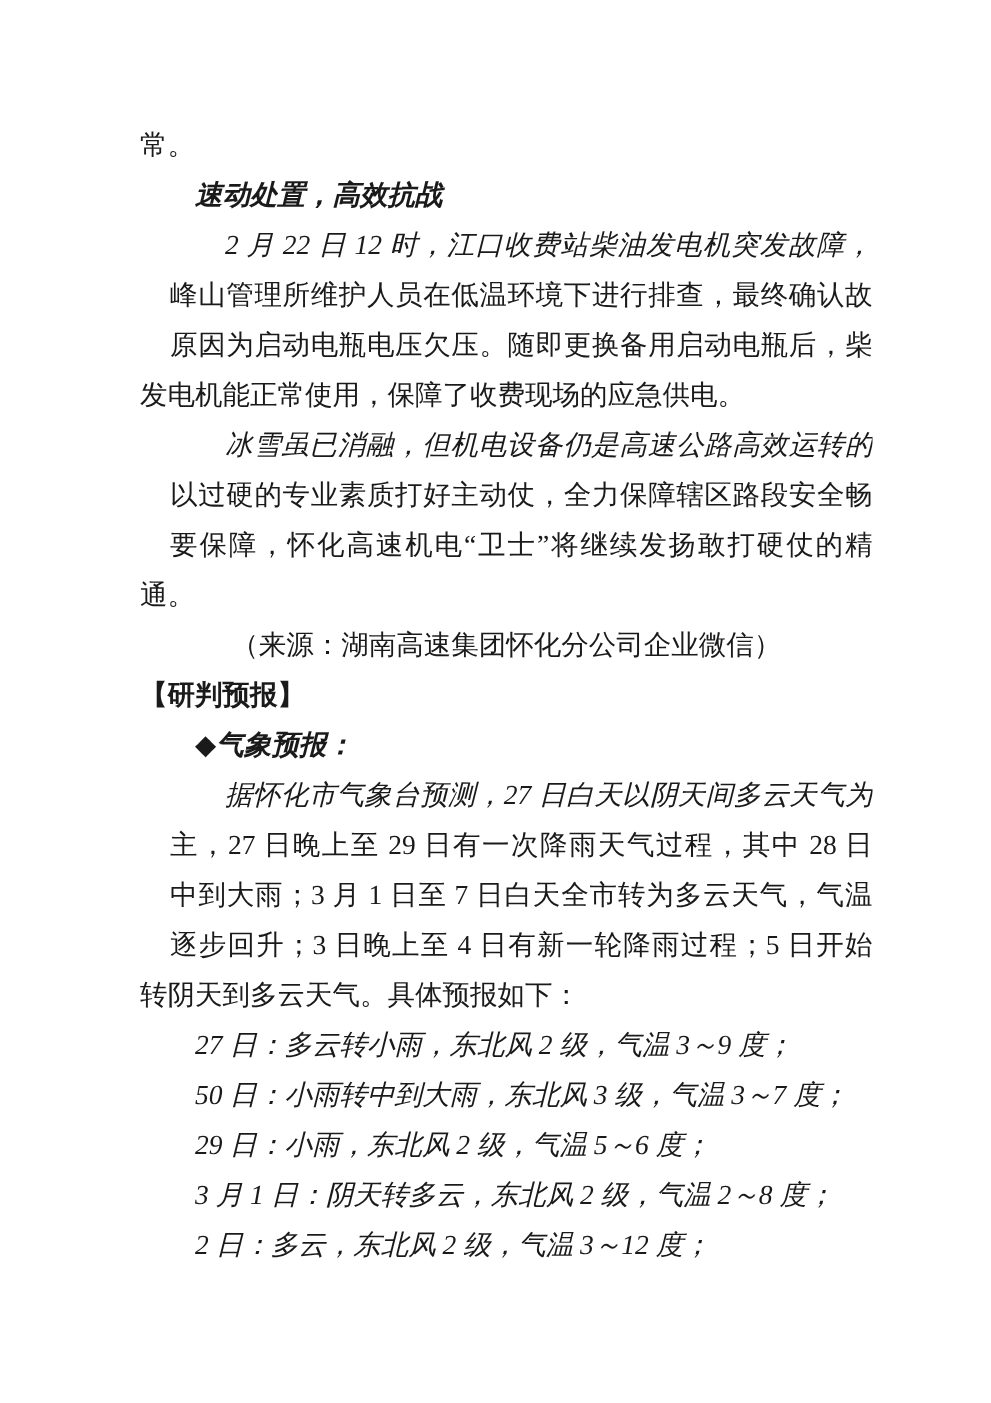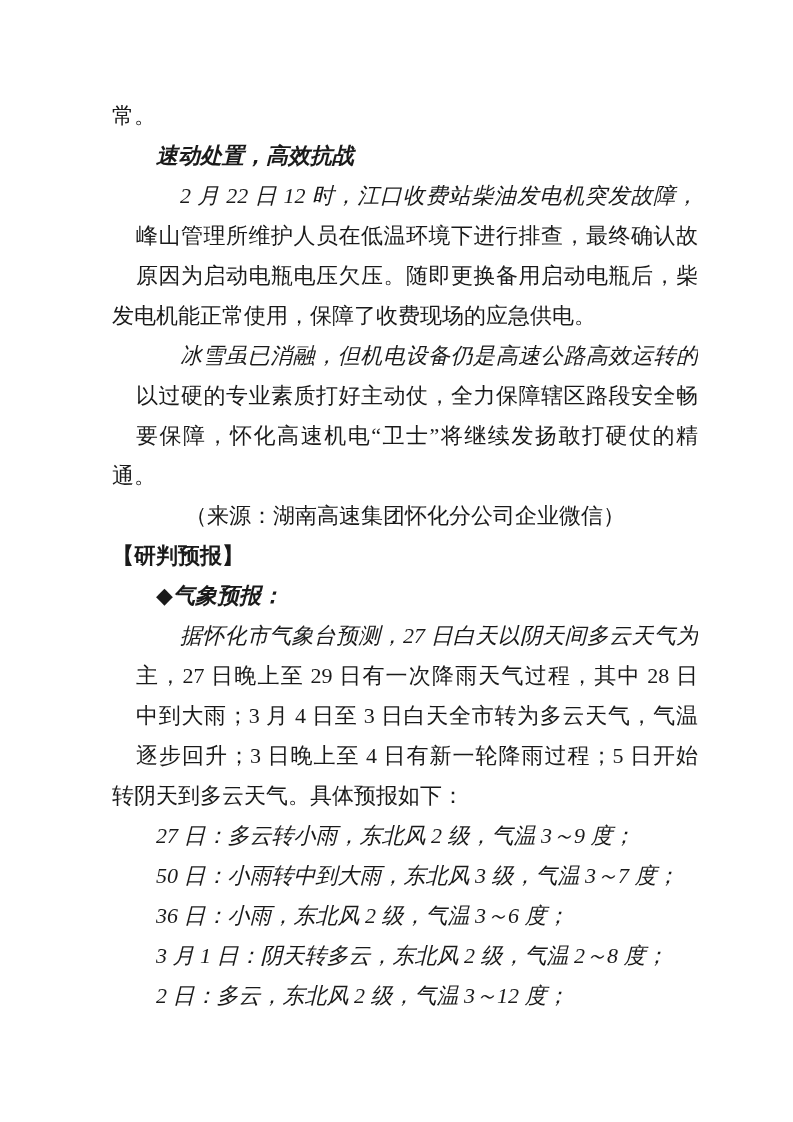--- a/index.html
+++ b/index.html
@@ -68,24 +68,24 @@
     <div class="line">通。</div>
 
     <div class="line right">（来源：湖南高速集团怀化分公司企业微信）</div>
 
     <div class="line bold-hei">【研判预报】</div>
 
     <div class="line ind bold-serif">◆气象预报：</div>
 
     <div class="line ind jus">据怀化市气象台预测，27 日白天以阴天间多云天气为</div>
     <div class="line jus">主，27 日晚上至 29 日有一次降雨天气过程，其中 28 日</div>
-    <div class="line jus">中到大雨；3 月 4 日至 3 日白天全市转为多云天气，气温</div>
+    <div class="line jus">中到大雨；3 月 1 日至 7 日白天全市转为多云天气，气温</div>
     <div class="line jus">逐步回升；3 日晚上至 4 日有新一轮降雨过程；5 日开始</div>
     <div class="line">转阴天到多云天气。具体预报如下：</div>
 
     <div class="line ind">27 日：多云转小雨，东北风 2 级，气温 3～9 度；</div>
     <div class="line ind">50 日：小雨转中到大雨，东北风 3 级，气温 3～7 度；</div>
-    <div class="line ind">36 日：小雨，东北风 2 级，气温 3～6 度；</div>
+    <div class="line ind">29 日：小雨，东北风 2 级，气温 5～6 度；</div>
     <div class="line ind">3 月 1 日：阴天转多云，东北风 2 级，气温 2～8 度；</div>
     <div class="line ind">2 日：多云，东北风 2 级，气温 3～12 度；</div>
 
   </div>
 </div>
 
 </body></html>

